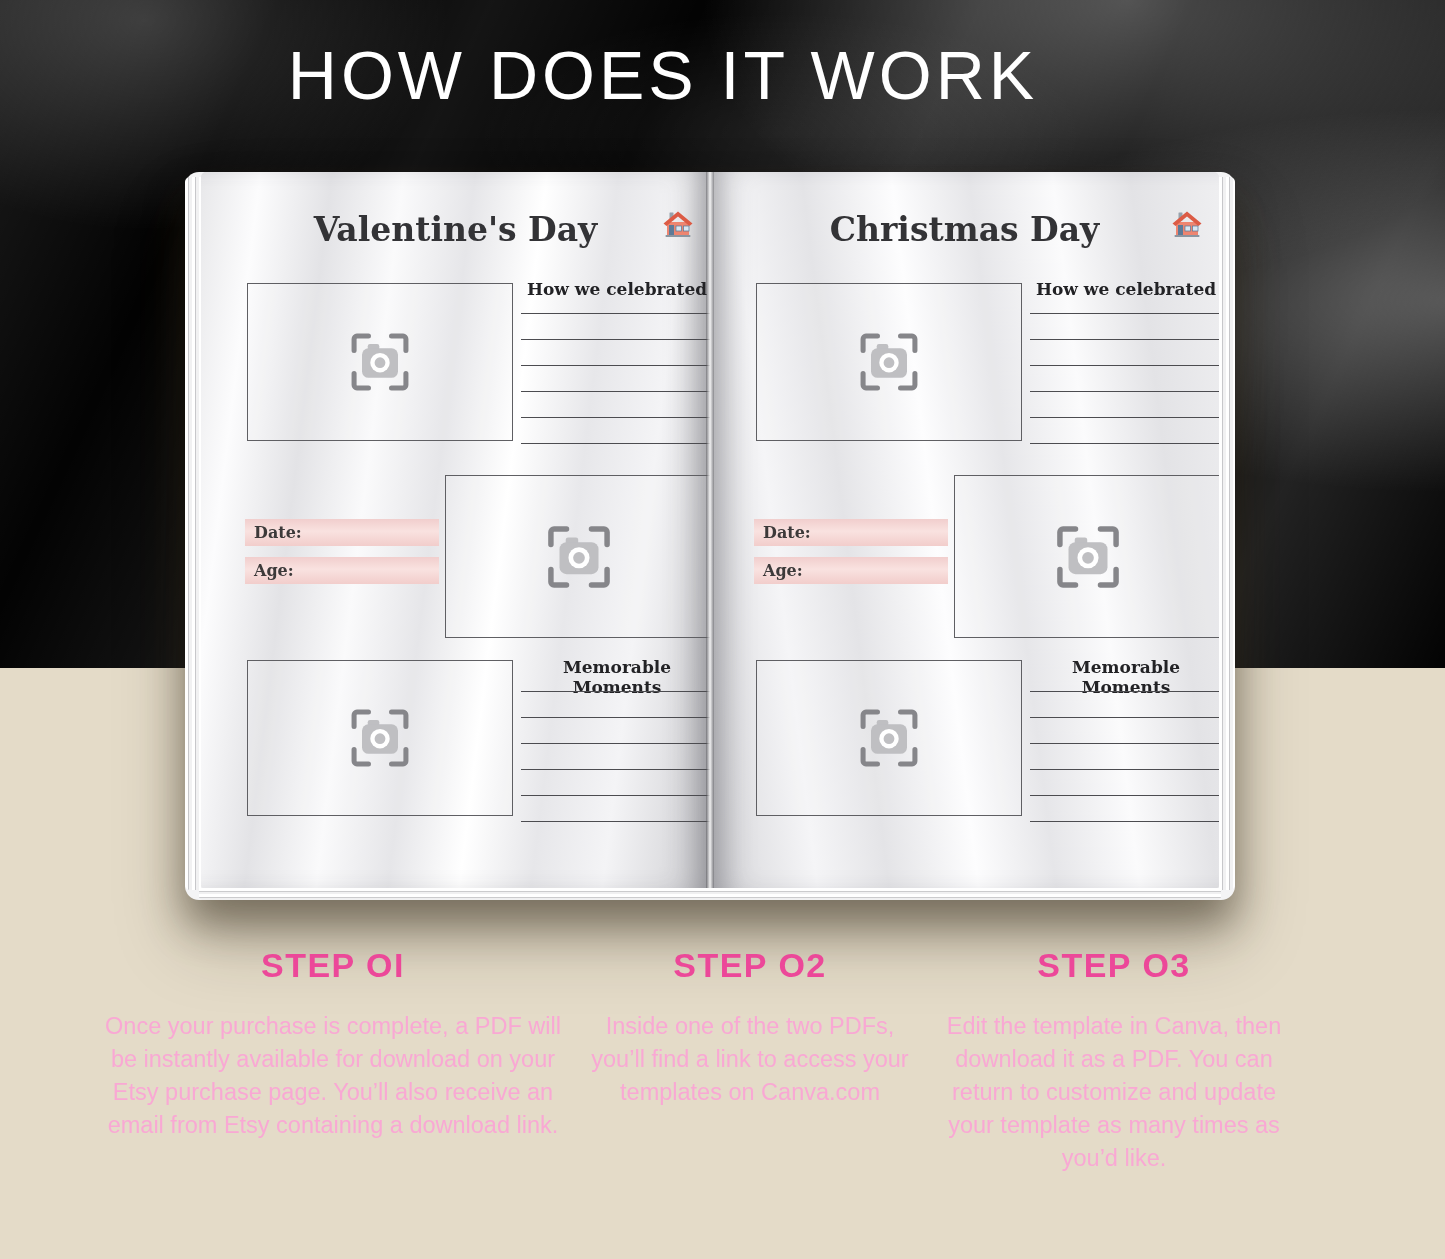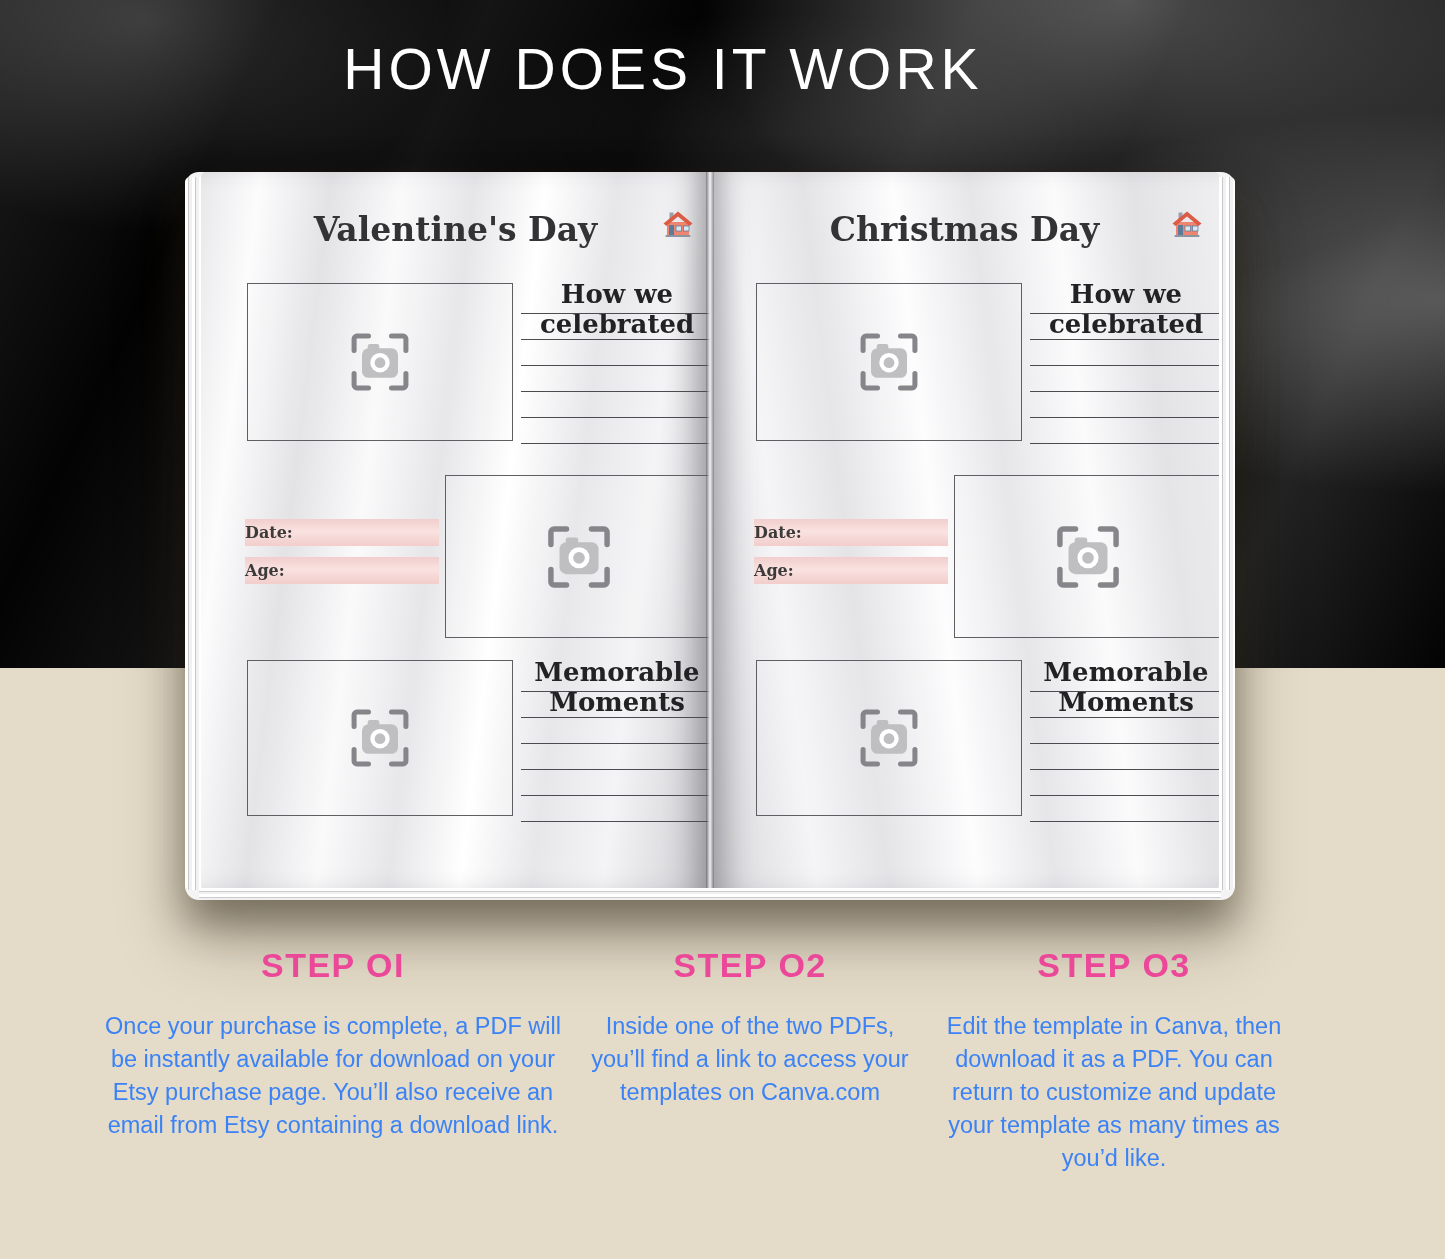--- a/index.html
+++ b/index.html
@@ -28,21 +28,21 @@
   }
   .bg-bottom {
     position:absolute; left:0; top:668px; width:1445px; height:591px;
     background:#e4dbc8;
   }
   
   .main-title {
     position:absolute; left:0; top:36px; width:1326px;
     text-align:center;
     color:#ffffff;
-    font-size:57px; font-weight:400;
+    font-size:68px; font-weight:400;
     letter-spacing:4px;
     font-family:"Liberation Sans", sans-serif;
   }
   
   .book {
     position:absolute; left:185px; top:172px; width:1050px; height:728px;
     border-radius:14px;
     box-shadow: 0 24px 40px rgba(40,30,15,0.45), 0 40px 70px rgba(40,30,15,0.25);
     background:#f4f4f5;
   }
@@ -98,46 +98,47 @@
   }
   .photo-a { left:46px;  top:111px; width:266px; height:158px; }
   .photo-b { left:244px; top:303px; width:268px; height:163px; }
   .photo-c { left:46px;  top:488px; width:266px; height:156px; }
   .cam { width:72px; height:72px; }
   .photo-b .cam { width:78px; height:78px; }
   .section-label {
     position:absolute; width:192px; left:320px;
     text-align:center;
     font-family:"DejaVu Serif","Liberation Serif",serif;
-    font-weight:700; font-size:26px; color:#222225;
+    font-weight:700; font-size:17px; color:#222225;
   }
   .lbl-celebrated { top:107px; }
   .lbl-memorable  { top:485px; }
   .lines { position:absolute; left:320px; width:192px; }
   .lines-a { top:116px; }
   .lines-b { top:494px; }
   .lines .rule { height:26px; border-bottom:1.5px solid #4c4c50; }
   .field {
     position:absolute; left:44px; width:194px; height:27px;
     background:linear-gradient(to bottom,#f1cecd,#f9e2e0 45%,#f2cdcb);
     display:flex; align-items:center;
     font-family:"DejaVu Serif","Liberation Serif",serif;
     font-weight:700; font-size:16px; color:#3d3a3a;
+    padding-left:9px;
   }
   .field-date { top:347px; }
   .field-age  { top:385px; }
   
   .step { position:absolute; text-align:center; }
   .step h2 {
     font-size:34px; font-weight:700; letter-spacing:1.5px;
     color:#ec4899; margin-bottom:25px;
     font-family:"Liberation Sans",sans-serif;
   }
   .step p {
-    font-size:23.5px; line-height:1.40; color:#3b82f6;
+    font-size:23.5px; line-height:1.40; color:#f9a8d4;
     font-family:"Liberation Sans",sans-serif;
   }
   .step-1 { left:103px; top:946px; width:460px; }
   .step-2 { left:580px; top:946px; width:340px; }
   .step-3 { left:926px; top:946px; width:376px; }
 </style>
 </head>
 <body>
 
 <svg width="0" height="0" style="position:absolute">

